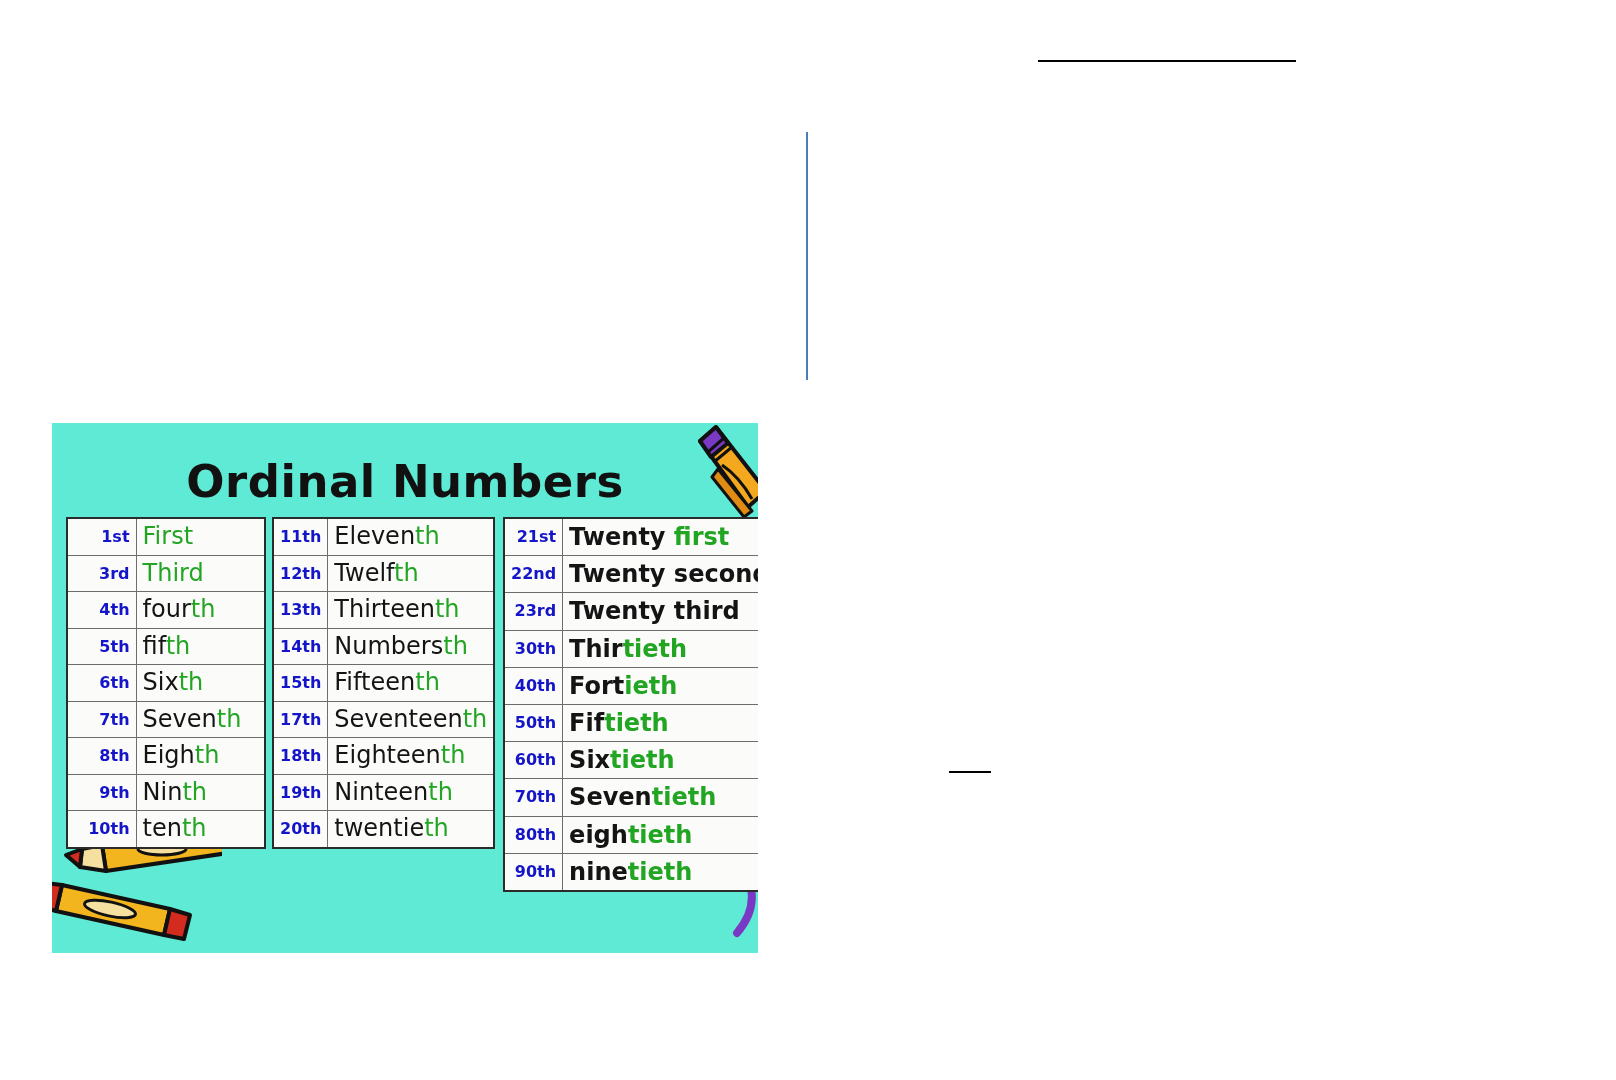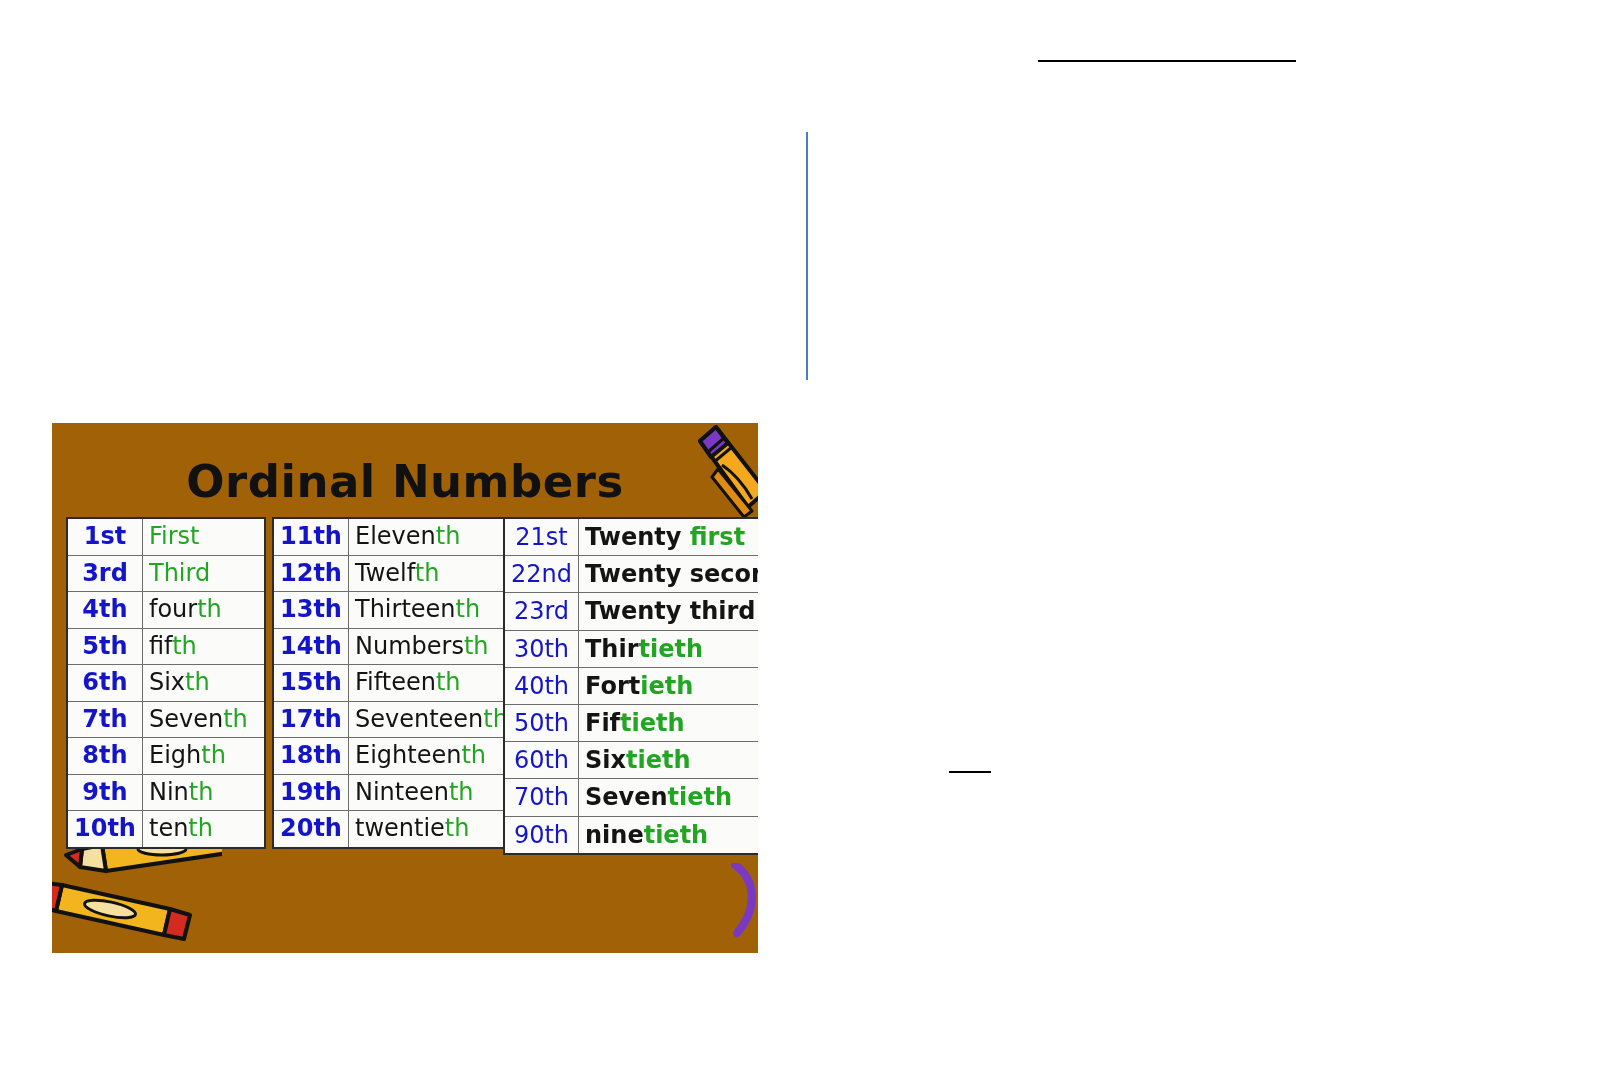--- a/index.html
+++ b/index.html
@@ -23,21 +23,21 @@
     border-left:2px solid #4a7ebb;
   }
   .rule-small{
     position:absolute;left:949px;top:771px;width:42px;height:0;
     border-top:2.5px solid #000000;
   }
 
   
   .card{
     position:absolute;left:52px;top:423px;width:706px;height:530px;
-    background:#a16207;
+    background:#5eead4;
     overflow:hidden;
   }
   .card-title{
     position:absolute;left:0;top:32px;width:706px;
     text-align:center;
     font-family:"DejaVu Sans",sans-serif;
     font-weight:700;
     font-size:45px;
     letter-spacing:0.5px;
     color:#111111;
@@ -60,22 +60,22 @@
     padding:0 6px;
     height:35.5px;
     line-height:35.5px;
     white-space:nowrap;
     overflow:hidden;
     vertical-align:middle;
   }
   table.ord td.num{
     color:#1414c8;
     font-weight:700;
-    font-size:24px;
-    text-align:center;
+    font-size:16px;
+    text-align:right;
   }
   table.ord td.word{
     color:#141414;
     font-size:24px;
     text-align:left;
   }
   .g{color:#22a522;}
 
   
   #tbl-1{left:14px;top:0;width:200px;}
@@ -83,21 +83,21 @@
   #tbl-1 td.word{width:116px;}
 
   #tbl-2{left:220px;top:0;width:222px;}
   #tbl-2 td.num{width:58px;}
   #tbl-2 td.word{width:136px;}
 
   #tbl-3{left:451px;top:0;width:255px;}
   #tbl-3 td{height:36.2px;line-height:36.2px;}
   #tbl-3 td.num{width:64px;}
   #tbl-3 td.word{width:168px;font-weight:700;margin-left:28px;}
-  #tbl-3 td.num{font-weight:400;}
+  #tbl-3 td.num{font-weight:700;}
 
   
   .deco{position:absolute;pointer-events:none;}
   #pencil{left:596px;top:-4px;width:120px;height:110px;}
   #crayons{left:-10px;top:400px;width:180px;height:130px;}
   #swirl{left:655px;top:440px;width:60px;height:75px;}
 </style>
 </head>
 <body>
 
@@ -251,20 +251,24 @@
             </tr>
             <tr>
               <td class="num">60th</td>
               <td class="word"><span>Six</span><span class="g">tieth</span></td>
             </tr>
             <tr>
               <td class="num">70th</td>
               <td class="word"><span>Seven</span><span class="g">tieth</span></td>
             </tr>
             <tr>
+              <td class="num">80th</td>
+              <td class="word"><span>eigh</span><span class="g">tieth</span></td>
+            </tr>
+            <tr>
               <td class="num">90th</td>
               <td class="word"><span>nine</span><span class="g">tieth</span></td>
             </tr>
           </tbody>
       </table>
 
     </div>
   </div>
 </div>
 

